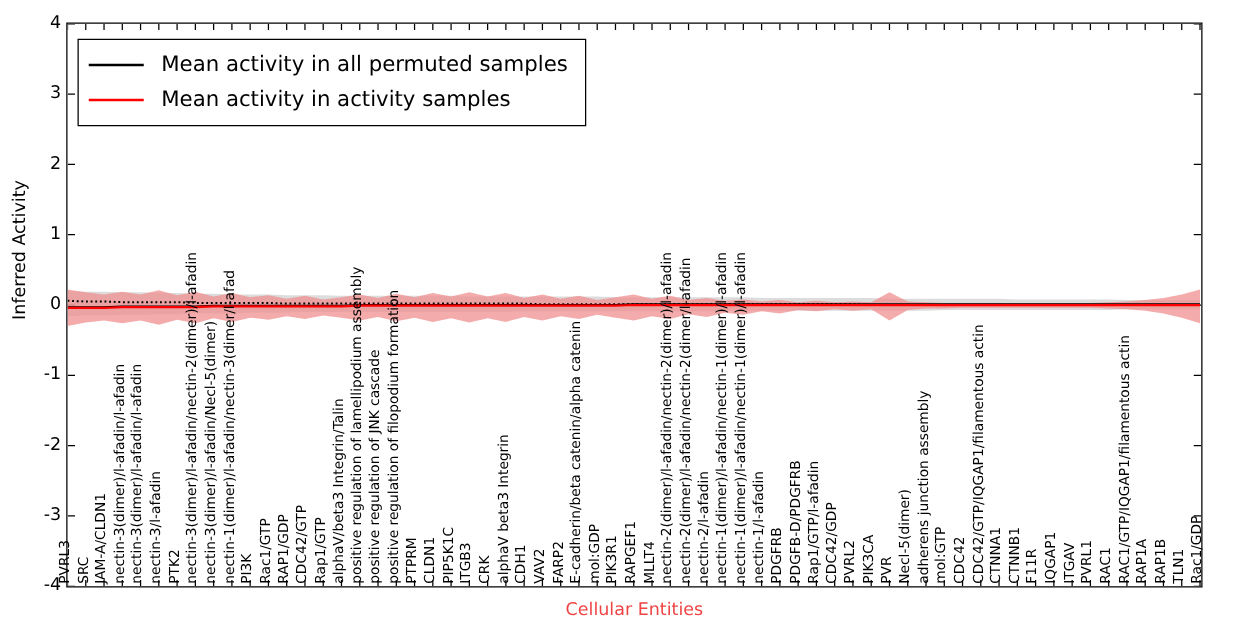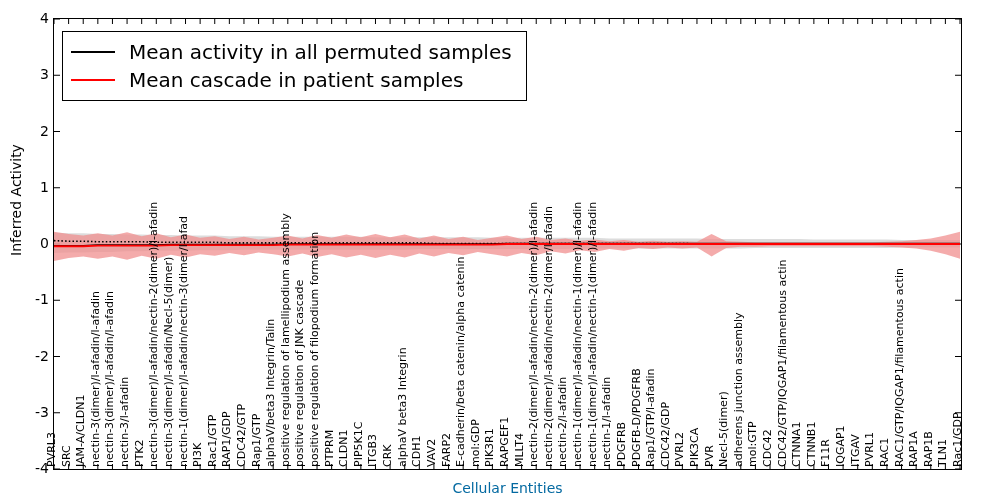--- a/index.html
+++ b/index.html
@@ -65,21 +65,21 @@
     transform: rotate(-90deg);
     color: #000000;
   }
   #xlabel {
     position: absolute;
     left: 53px;
     top: 480px;
     width: 909px;
     text-align: center;
     font-size: 14px;
-    color: #0369a1;
+    color: #ef4444;
   }
   .xtick-label {
     position: absolute;
     bottom: 0;
     transform-origin: left bottom;
     transform: rotate(-90deg);
     font-size: 11px;
     line-height: 11px;
     white-space: nowrap;
     color: #000000;
@@ -108,21 +108,21 @@
   }
   .legend-swatch {
     width: 44px;
     height: 0;
     border-top-width: 2px;
     border-top-style: solid;
     margin-right: 14px;
     flex: none;
   }
   .legend-text {
-    font-size: 20px;
+    font-size: 17px;
     line-height: 17px;
     white-space: nowrap;
     color: #000000;
   }
 </style>
 </head>
 <body>
 
 <div id="figure">
 
@@ -284,21 +284,21 @@
       <polyline id="line-patient" fill="none" stroke="#ff0000" stroke-width="1.8" points="0.00,227.25 14.61,227.25 29.23,227.25 43.84,226.69 58.45,226.69 73.06,226.69 87.68,226.69 102.29,226.69 116.90,226.13 131.52,226.13 146.13,226.13 160.74,226.13 175.35,226.13 189.97,226.13 204.58,226.13 219.19,226.13 233.81,225.56 248.42,225.56 263.03,225.56 277.65,225.56 292.26,225.56 306.87,225.56 321.48,225.56 336.10,225.56 350.71,225.56 365.32,225.56 379.94,225.56 394.55,225.56 409.16,225.56 423.77,225.56 438.39,225.56 453.00,225.00 467.61,225.00 482.23,225.00 496.84,225.00 511.45,225.00 526.06,225.00 540.68,225.00 555.29,225.00 569.90,225.00 584.52,225.00 599.13,225.00 613.74,225.00 628.35,225.00 642.97,225.00 657.58,225.00 672.19,225.00 686.81,225.00 701.42,225.00 716.03,225.00 730.65,225.00 745.26,225.00 759.87,225.00 774.48,225.00 789.10,225.00 803.71,225.00 818.32,225.00 832.94,225.00 847.55,225.00 862.16,225.00 876.77,225.00 891.39,225.00 906.00,225.00"></polyline>
     </svg>
 
     <div id="legend-box">
       <div class="legend-row">
         <span class="legend-swatch" style="border-top-color:#000000"></span>
         <span class="legend-text">Mean activity in all permuted samples</span>
       </div>
       <div class="legend-row">
         <span class="legend-swatch" style="border-top-color:#ff0000"></span>
-        <span class="legend-text">Mean cascade in patient samples</span>
+        <span class="legend-text">Mean activity in activity samples</span>
       </div>
     </div>
   </div>
 
   <div id="ytick-layer" style="position:absolute;left:0;top:18px;width:49px;height:452px;">
       <div class="ytick-label" style="top: -7px;">4</div>
       <div class="ytick-label" style="top: 49.25px;">3</div>
       <div class="ytick-label" style="top: 105.5px;">2</div>
       <div class="ytick-label" style="top: 161.75px;">1</div>
       <div class="ytick-label" style="top: 218px;">0</div>

